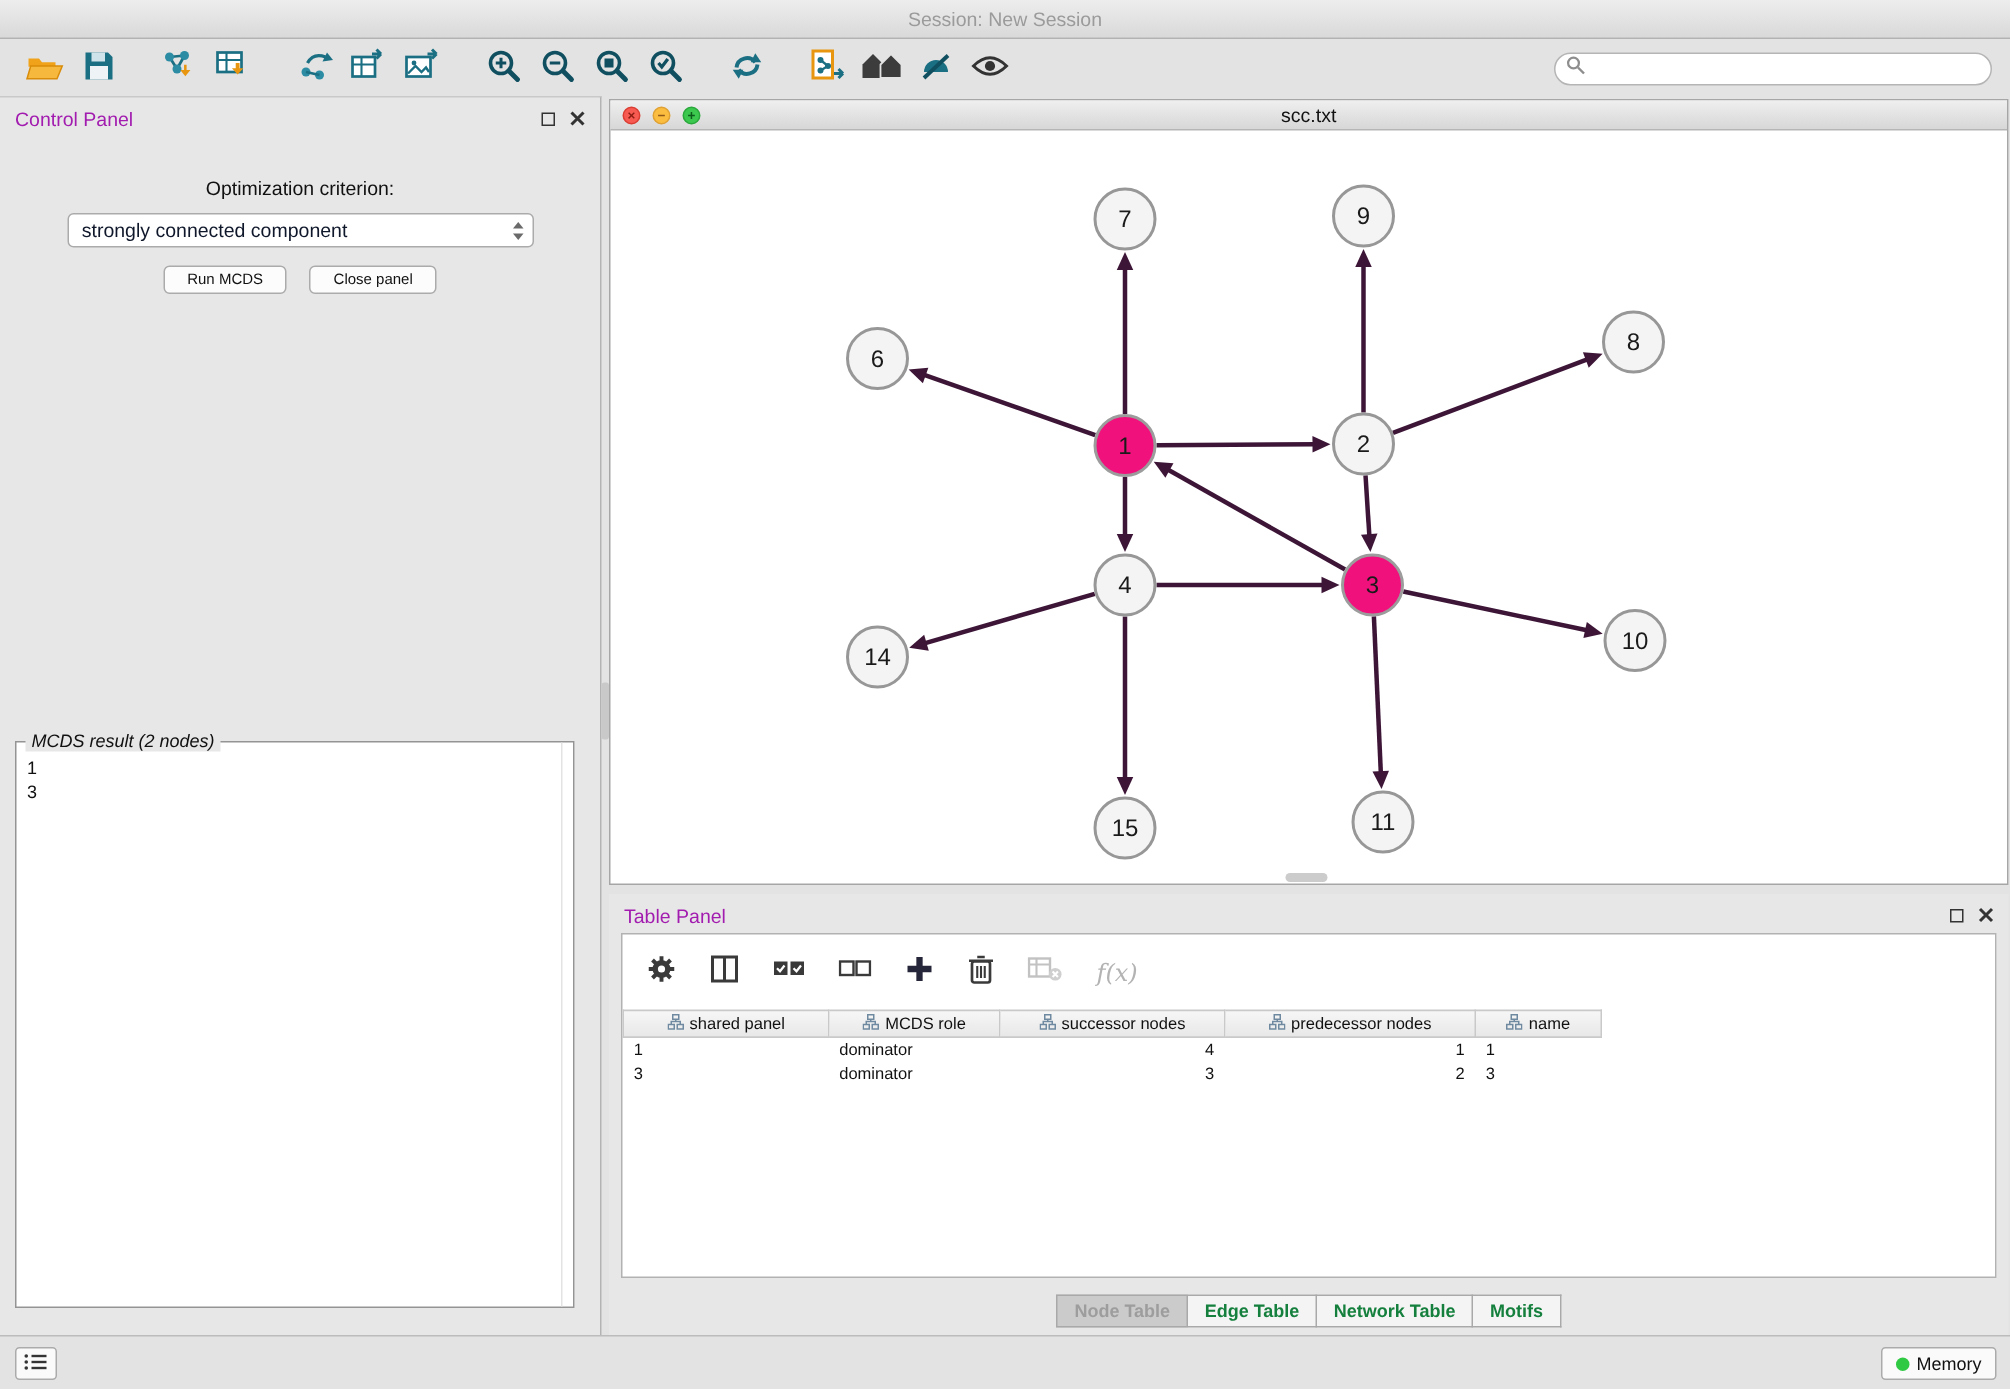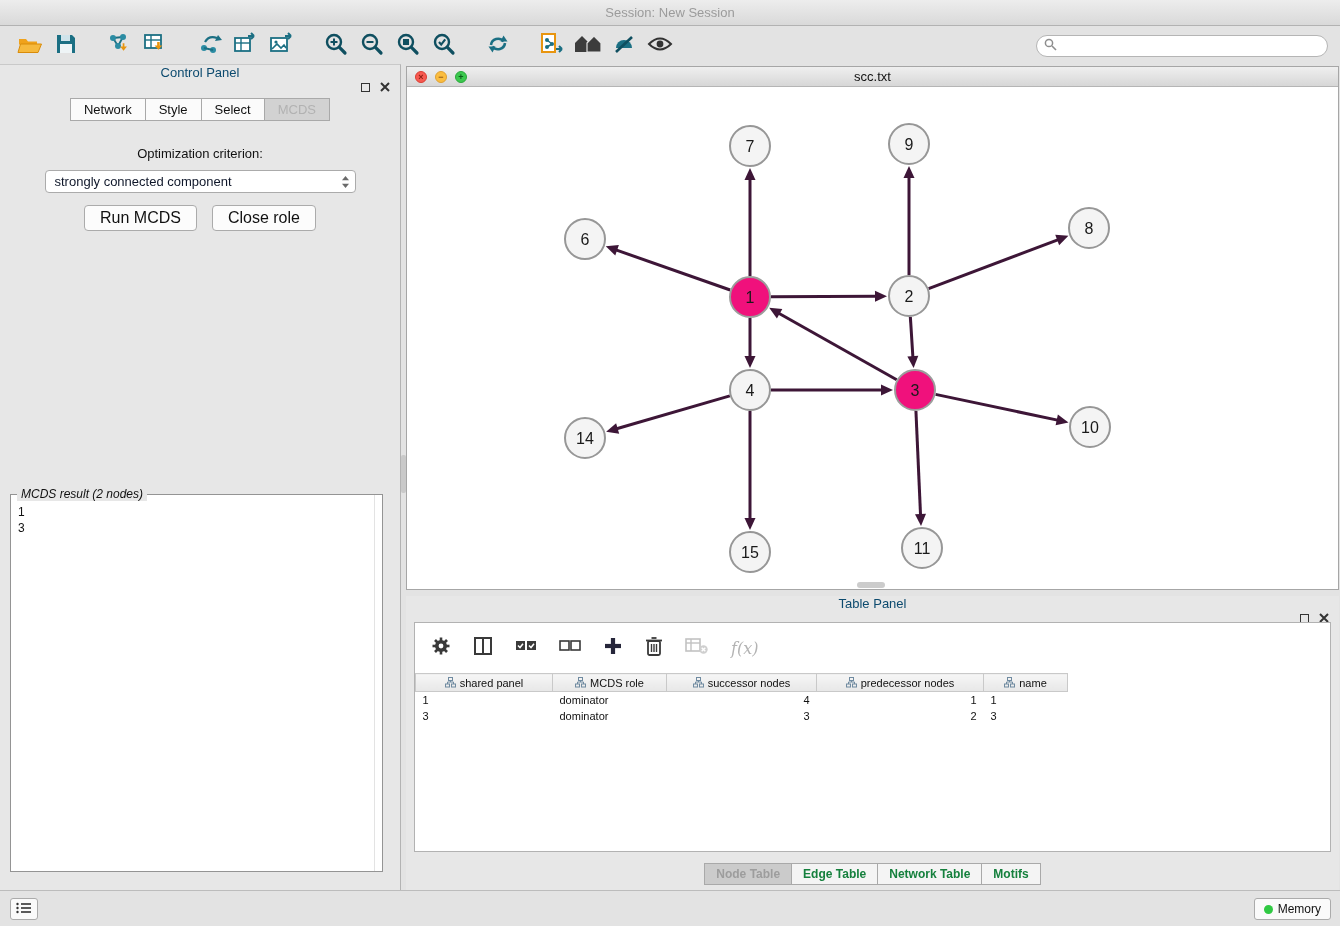--- a/index.html
+++ b/index.html
@@ -13,35 +13,35 @@
 
   
   .toolbar { position:absolute; left:0; top:27px; width:1340px; height:37px; display:flex; align-items:center; padding:0 12px; }
   .tb-btn { height:32px; min-width:36px; display:flex; align-items:center; justify-content:center; background:transparent; border:none; padding:0 3px; }
   .tb-gap { width:18px; flex:0 0 auto; }
   .search-box { margin-left:auto; width:292px; height:22px; background:#fff; border:1px solid #b5b5b5; border-radius:12px; display:flex; align-items:center; padding:0 7px; }
   .search-box input { border:none; outline:none; flex:1; font-size:12px; background:transparent; margin-left:5px; font-family:"Liberation Sans",sans-serif; }
 
   
   .control-panel { position:absolute; left:0; top:64px; width:401px; height:826px; background:#e7e7e7; border-right:1px solid #b3b3b3; border-top:1px solid #c9c9c9; }
-  .panel-header { height:28px; display:flex; align-items:center; padding:0 10px; font-size:13px; color:#0c4a6e;flex-direction:column; }
+  .panel-header { height:28px; display:flex; align-items:center; padding:0 10px; font-size:13px; color:#a21caf; }
   .hdr-icons { margin-left:auto; display:flex; align-items:center; gap:10px; }
   .float-ic { width:9px; height:9px; border:1.5px solid #333; display:inline-block; }
 
   .cp-tabs { display:flex; justify-content:center; margin-top:5px; }
   .cp-tab { border:1px solid #a9a9a9; border-left:none; background:#fbfbfb; padding:3px 13px; font-size:13px; color:#111; }
   .cp-tab:first-child { border-left:1px solid #a9a9a9; }
   .cp-tab.active { background:#d2d2d2; color:#b2b2b2; }
 
   .opt-label { text-align:center; font-size:13px; margin-top:25px; color:#111; }
   .dropdown { position:relative; margin:9px auto 0; width:311px; height:23px; background:#fff; border:1px solid #ababab; border-radius:4px; display:flex; align-items:center; padding:0 22px 0 9px; font-size:13px; color:#0f172a; }
   .dropdown .stepper { position:absolute; right:5px; top:4px; }
 
   .btn-row { display:flex; justify-content:center; gap:15px; margin-top:12px; }
-  .cp-btn { background:#fcfcfc; border:1px solid #ababab; border-radius:4px; padding:3px 15px; font-size:16px; color:#111; font-family:"Liberation Sans",sans-serif; }
+  .cp-btn { background:#fcfcfc; border:1px solid #ababab; border-radius:4px; padding:3px 15px; font-size:10px; color:#111; font-family:"Liberation Sans",sans-serif; }
 
   .result-box { position:absolute; left:10px; top:429px; width:373px; height:378px; background:#fff; border:1px solid #949494; }
   .result-legend { position:absolute; top:-8px; left:6px; background:#e7e7e7; padding:0 4px; font-size:12px; color:#111;font-style:italic; }
   .result-lines { padding:9px 7px; font-size:12px; line-height:16px; color:#111; }
   .result-track { position:absolute; top:0; right:7px; width:1px; height:100%; background:#e3e3e3; }
 
   
   .net-window { position:absolute; left:406px; top:66px; width:933px; height:524px; background:#fff; border:1px solid #a6a6a6; }
   .net-titlebar { position:relative; height:20px; background:linear-gradient(#efefef,#d7d7d7); border-bottom:1px solid #b5b5b5; text-align:center; font-size:13px; line-height:20px; color:#111; }
   .traffic { position:absolute; left:8px; top:4px; display:flex; gap:8px; }
@@ -225,40 +225,34 @@
   <div class="panel-header">
     <span>Control Panel</span>
     <span class="hdr-icons">
       <span class="float-ic"></span>
       <span><svg width="10" height="10" viewBox="0 0 10 10">
             <path d="M1 1 L9 9 M9 1 L1 9" stroke="#333" stroke-width="2"></path>
           </svg></span>
     </span>
   </div>
 
-  <div class="cp-tabs" id="cp-tabs">
-      <div class="cp-tab">Network</div>
-      <div class="cp-tab">Style</div>
-      <div class="cp-tab">Select</div>
-      <div class="cp-tab active">MCDS</div>
-    </div>
 
   <div class="opt-label">Optimization criterion:</div>
 
   <div class="dropdown">
     <span>strongly connected component</span>
     <span class="stepper"><svg width="9" height="14" viewBox="0 0 9 14">
           <polygon points="4.5,1 8,5.3 1,5.3" fill="#6a6a6a"></polygon>
           <polygon points="4.5,13 8,8.7 1,8.7" fill="#6a6a6a"></polygon>
         </svg></span>
   </div>
 
   <div class="btn-row">
     <button class="cp-btn">Run MCDS</button>
-    <button class="cp-btn">Close role</button>
+    <button class="cp-btn">Close panel</button>
   </div>
 
   <div class="result-box">
     <div class="result-legend">MCDS result (2 nodes)</div>
     <div class="result-lines" id="result-lines">
         <div>1</div>
         <div>3</div>
       </div>
     <div class="result-track"></div>
   </div>

